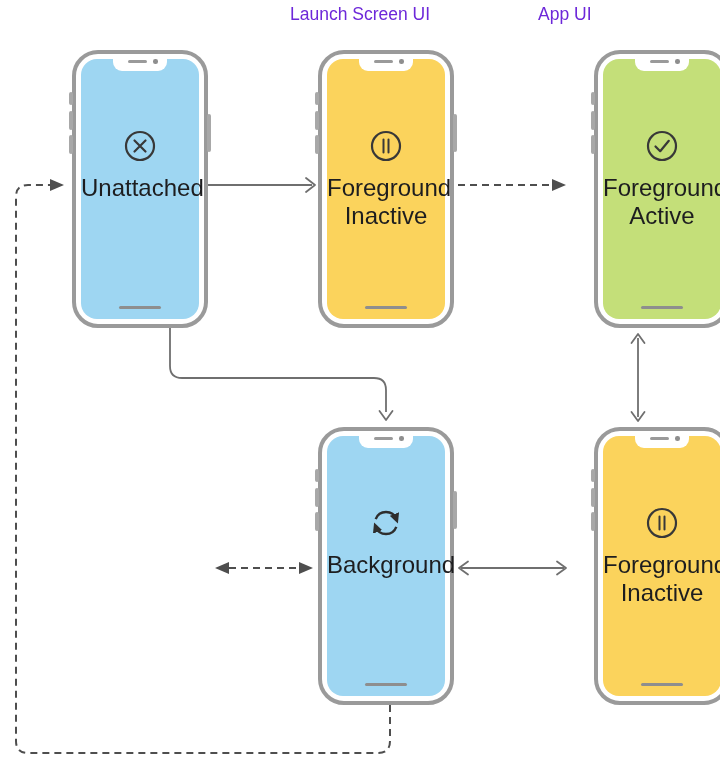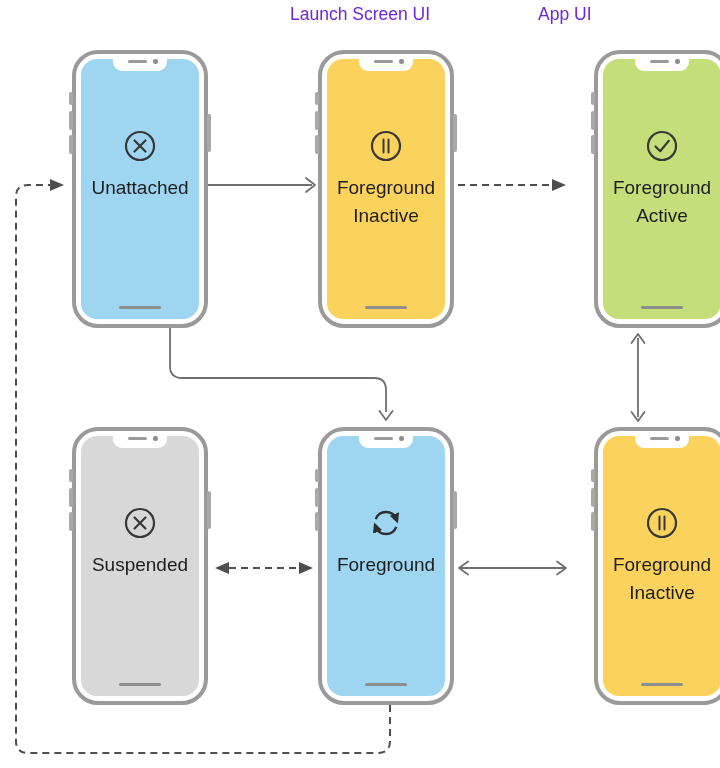--- a/index.html
+++ b/index.html
@@ -42,21 +42,21 @@
 
   .sbtn{position:absolute;width:4px;background:#a8a8a8;border-radius:2px;}
   .sbtn-l1{left:-7px;top:38px;height:13px;}
   .sbtn-l2{left:-7px;top:57px;height:19px;}
   .sbtn-l3{left:-7px;top:81px;height:19px;}
   .sbtn-r1{right:-7px;top:60px;height:38px;}
 
   .content{position:absolute;left:4px;right:4px;top:70px;display:flex;
     flex-direction:column;align-items:center;}
   .state-icon{display:block;}
-  .state-label{margin-top:6px;font-size:19px;line-height:28px;text-align:center;
+  .state-label{margin-top:6px;font-size:24px;line-height:28px;text-align:center;
     color:#1d1d1f;max-width:118px;}
 </style>
 </head>
 <body>
 
 <div class="canvas">
 
   <svg class="connectors" width="720" height="768" viewBox="0 0 720 768">
 
     <g>
@@ -154,39 +154,20 @@
     <div class="camera"></div>
     <div class="content">
       <svg class="state-icon" width="44" height="44" viewBox="0 0 44 44">
         <circle cx="22" cy="22" r="14" fill="none" stroke="#383838" stroke-width="2.2"></circle>
         <path d="M15.5,22.5 L20.2,27.2 L28.8,16.8" stroke="#383838" stroke-width="2.2" stroke-linecap="round" stroke-linejoin="round" fill="none"></path>
       </svg>
       <div class="state-label">Foreground Active</div>
     </div>
   </div>
 
-  <div class="phone row-bottom col-1">
-    <div class="sbtn sbtn-l1"></div>
-    <div class="sbtn sbtn-l2"></div>
-    <div class="sbtn sbtn-l3"></div>
-    <div class="sbtn sbtn-r1"></div>
-    <div class="screen screen-gray">
-      <div class="notch"></div>
-      <div class="home-indicator"></div>
-    </div>
-    <div class="speaker"></div>
-    <div class="camera"></div>
-    <div class="content">
-      <svg class="state-icon" width="44" height="44" viewBox="0 0 44 44">
-        <circle cx="22" cy="22" r="14" fill="none" stroke="#383838" stroke-width="2.2"></circle>
-        <path d="M16.5,16.5 L27.5,27.5 M27.5,16.5 L16.5,27.5" stroke="#383838" stroke-width="2.2" stroke-linecap="round" fill="none"></path>
-      </svg>
-      <div class="state-label">Suspended</div>
-    </div>
-  </div>
 
   <div class="phone row-bottom col-2">
     <div class="sbtn sbtn-l1"></div>
     <div class="sbtn sbtn-l2"></div>
     <div class="sbtn sbtn-l3"></div>
     <div class="sbtn sbtn-r1"></div>
     <div class="screen screen-blue">
       <div class="notch"></div>
       <div class="home-indicator"></div>
     </div>
@@ -195,21 +176,21 @@
     <div class="content">
       <svg class="state-icon" width="44" height="44" viewBox="0 0 44 44">
         <defs>
           <marker id="rfArrow" orient="auto" markerUnits="userSpaceOnUse" markerWidth="10" markerHeight="10" refX="5.5" refY="5">
             <path d="M0,0 L10,5 L0,10 z" fill="#2e2e2e"></path>
           </marker>
         </defs>
         <path d="M11.7,18.2 A11,11 0 0 1 32.3,18.2" fill="none" stroke="#2e2e2e" stroke-width="2.4" marker-end="url(#rfArrow)"></path>
         <path d="M32.3,25.8 A11,11 0 0 1 11.7,25.8" fill="none" stroke="#2e2e2e" stroke-width="2.4" marker-end="url(#rfArrow)"></path>
       </svg>
-      <div class="state-label">Foreground</div>
+      <div class="state-label">Background</div>
     </div>
   </div>
 
   <div class="phone row-bottom col-3">
     <div class="sbtn sbtn-l1"></div>
     <div class="sbtn sbtn-l2"></div>
     <div class="sbtn sbtn-l3"></div>
     <div class="sbtn sbtn-r1"></div>
     <div class="screen screen-yellow">
       <div class="notch"></div>

